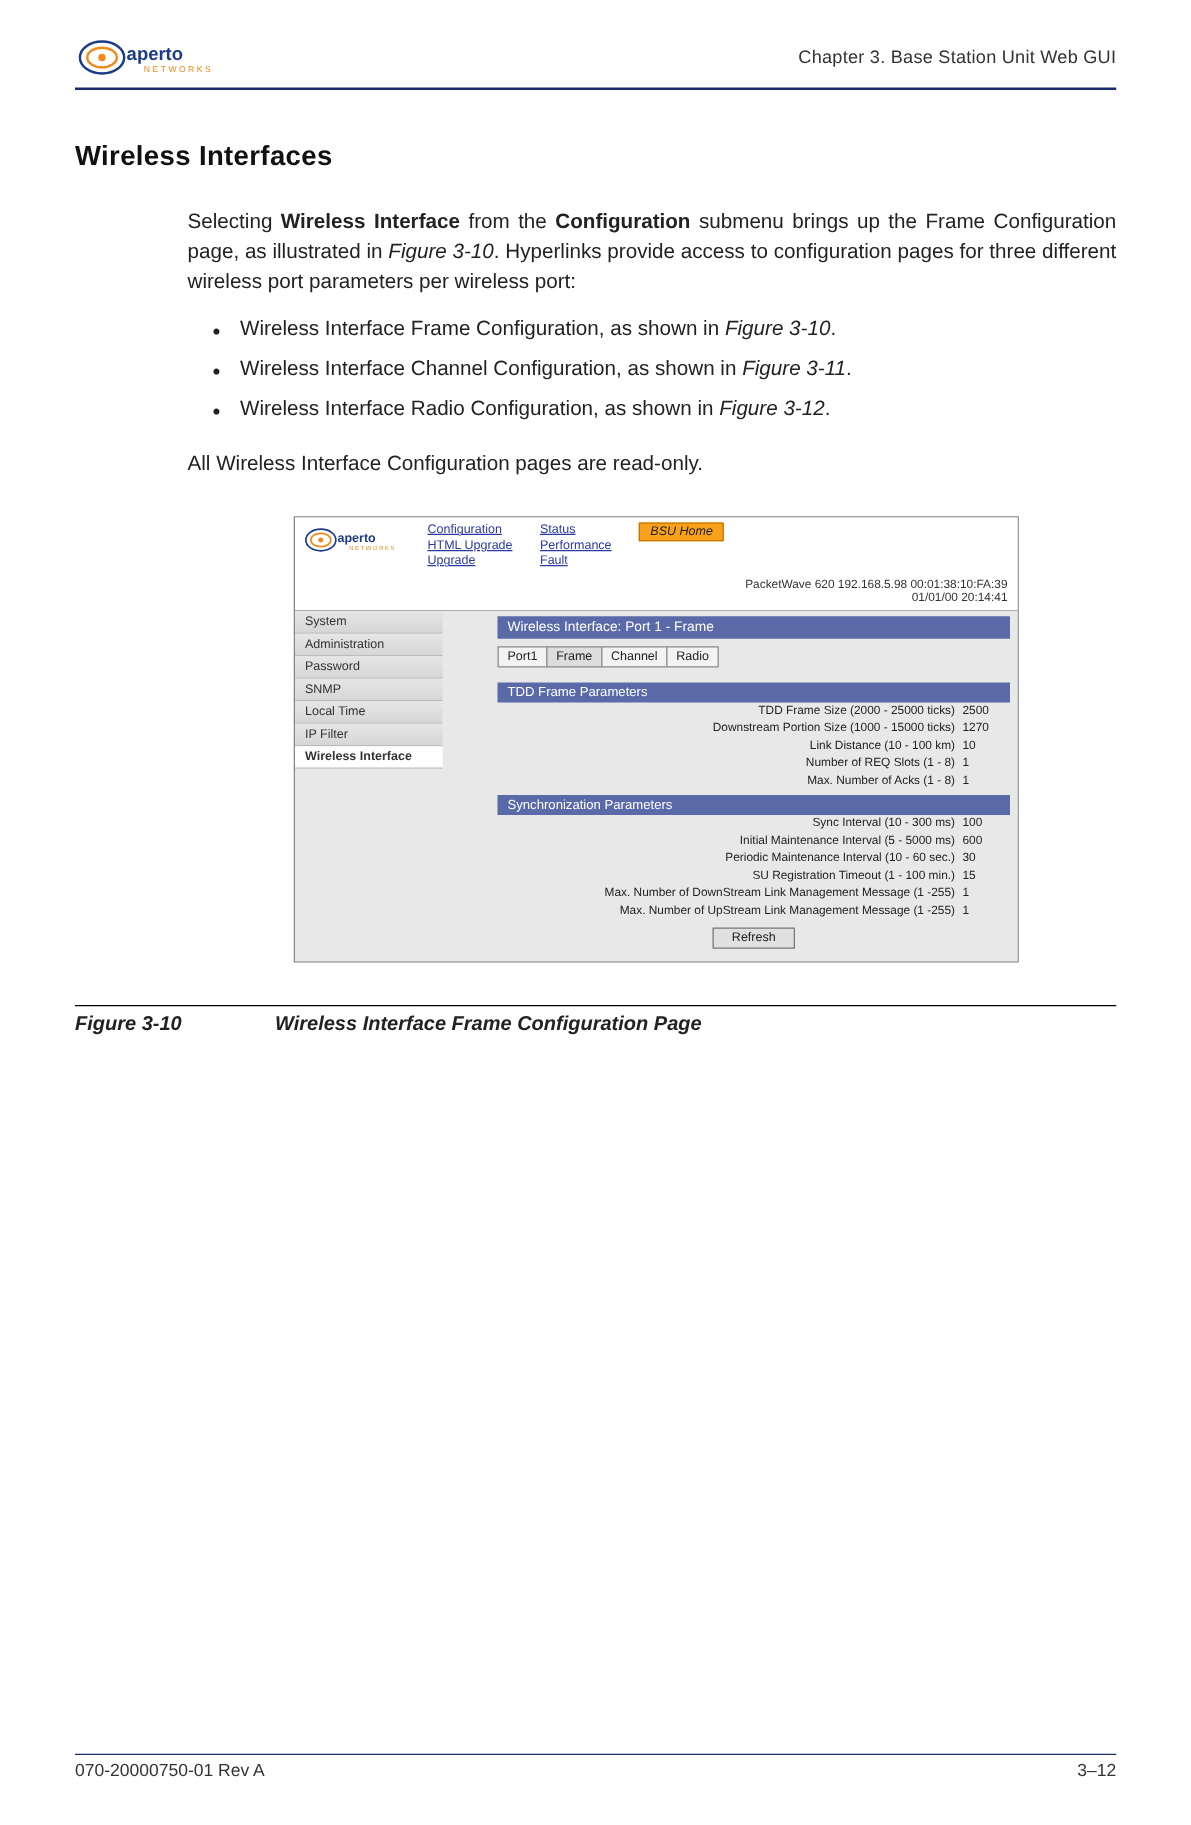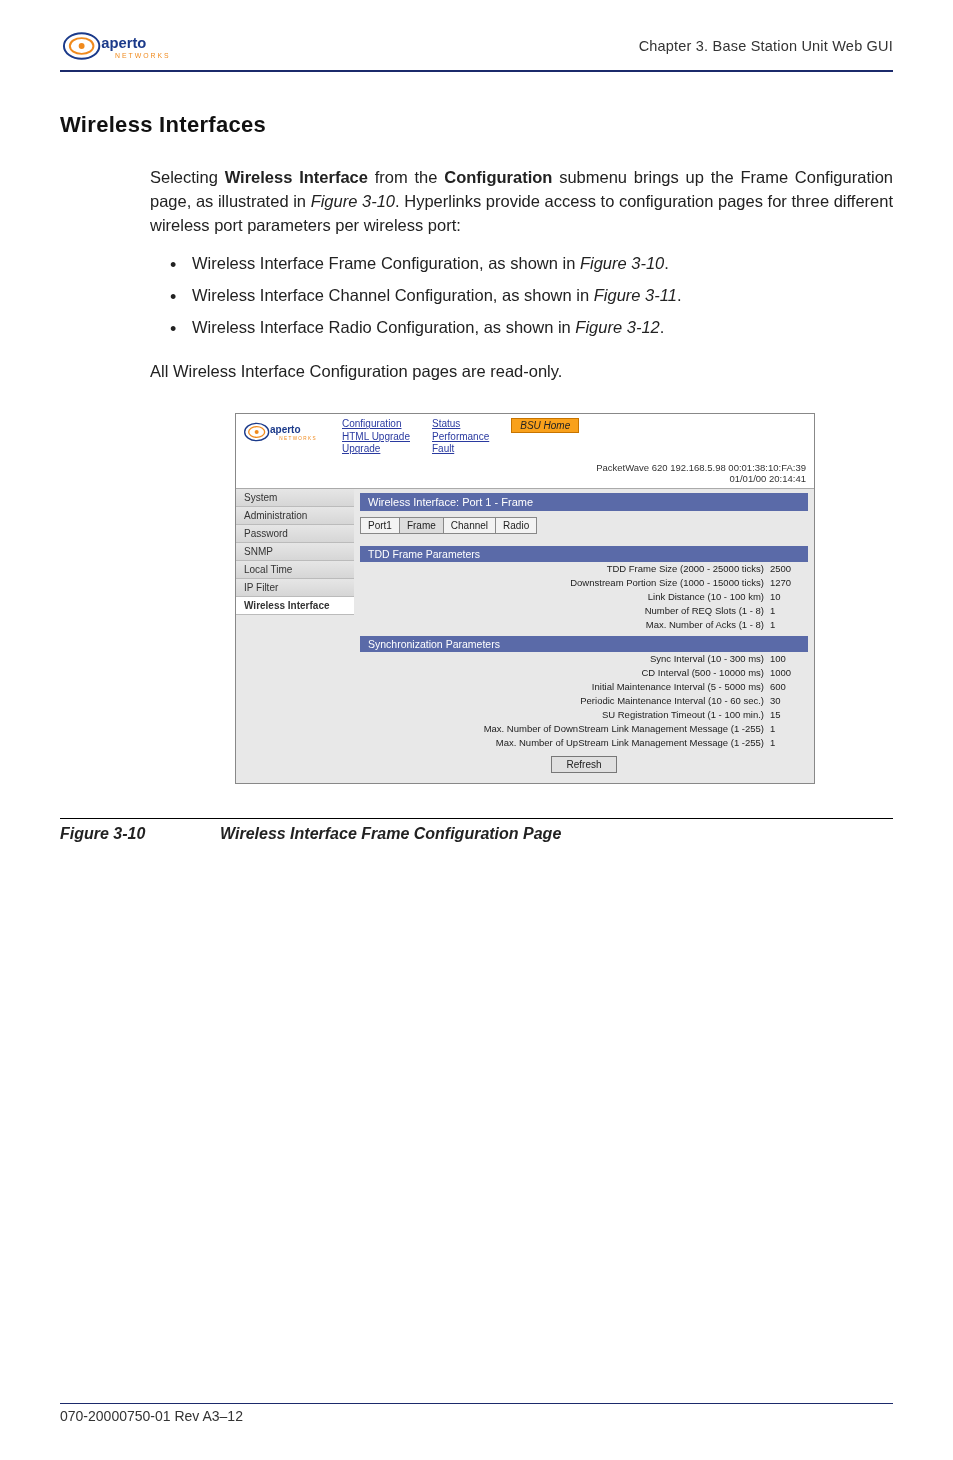--- a/index.html
+++ b/index.html
@@ -23,21 +23,21 @@
 
   
   .figure-wrap { margin: 30px 60px 0 175px; }
   .mini { border: 1px solid #888; background: #eee; width: 580px; font-family: Tahoma, Arial, sans-serif; font-size: 10px; color: #222; }
   .mini-top { background: #fff; padding: 4px 6px; display: flex; align-items: flex-start; gap: 20px; }
   .mini-logo { width: 80px; height: 28px; }
   .mini-nav { display: flex; gap: 22px; font-size: 10px; }
   .mini-nav-col a { display: block; color: #2a3aa0; text-decoration: underline; line-height: 1.25; cursor: pointer; white-space: nowrap; }
   .mini-nav .bsu { background: #f9a11b; border: 1px solid #c77400; padding: 1px 8px; font-size: 10px; cursor: pointer; text-align: center; font-style: italic; }
   .mini-info { background: #fff; text-align: right; font-size: 9.5px; padding: 2px 8px 4px 8px; color: #333; border-bottom: 1px solid #aaa; }
-  .mini-body { display: flex; background: #e8e8e8; }
+  .mini-body { display: flex; background: #e8e8e8; gap: 38px; }
   .mini-side { width: 118px; }
   .mini-side .side-item { background: linear-gradient(#e6e6e6,#d6d6d6); border-bottom: 1px solid #bbb; padding: 3px 8px; font-size: 10px; color: #333; cursor: pointer; }
   .mini-side .side-item.active { background: #fff; font-weight: 700; }
   .mini-main { flex: 1; padding: 4px 6px 10px 6px; }
   .title-bar { background: #5a6aa8; color: #fff; font-size: 11px; padding: 3px 8px; margin-bottom: 6px; }
   .tab-row { display: flex; gap: 0; margin-bottom: 12px; }
   .tab-row .tab { border: 1px solid #888; background: #f3f3f3; font-size: 10px; padding: 2px 7px; cursor: pointer; margin-right: -1px; }
   .tab-row .tab.sunken { background: #ddd; }
   .sect-bar { background: #5a6aa8; color: #fff; font-size: 10.5px; padding: 2px 8px; margin-top: 4px; }
   .param-row { display: flex; align-items: baseline; padding: 1.5px 4px; font-size: 9.5px; }
@@ -47,21 +47,21 @@
   .refresh { border: 1px solid #777; background: #e0e0e0; font-size: 10px; padding: 2px 14px; cursor: pointer; display: inline-block; }
 
   
   .fig-rule { border: 0; border-top: 1.5px solid #000; margin: 34px 0 6px 0; }
   .fig-cap { font-size: 16px; font-style: italic; font-weight: 700; margin-bottom: 40px; }
   .fig-cap .num { display: inline-block; width: 160px; }
 
   
   .footer { position: absolute; bottom: 36px; left: 60px; right: 60px; }
   .footer .fr { border: 0; border-top: 1.5px solid #1b2a6b; margin-bottom: 4px; }
-  .footer .row { display: flex; font-size: 14px; color: #333; }
+  .footer .row { display: flex; justify-content: space-between; font-size: 14px; color: #333; }
 </style>
 </head>
 <body>
 
 <div class="page">
 
   <div class="top-row">
     <svg class="logo" viewBox="0 0 120 36">
       <ellipse cx="22" cy="18" rx="18" ry="13" fill="none" stroke="#1b3a8a" stroke-width="2"></ellipse>
       <ellipse cx="22" cy="18" rx="12" ry="8" fill="none" stroke="#f08a1d" stroke-width="2"></ellipse>
@@ -160,24 +160,20 @@
               <span class="lbl">Max. Number of Acks (1 - 8)</span>
               <span class="val">1</span>
             </div>
 
           <div class="sect-bar">Synchronization Parameters</div>
           <div class="param-row">
               <span class="lbl">Sync Interval (10 - 300 ms)</span>
               <span class="val">100</span>
             </div>
           <div class="param-row">
-              <span class="lbl">CD Interval (500 - 10000 ms)</span>
-              <span class="val">1000</span>
-            </div>
-          <div class="param-row">
               <span class="lbl">Initial Maintenance Interval (5 - 5000 ms)</span>
               <span class="val">600</span>
             </div>
           <div class="param-row">
               <span class="lbl">Periodic Maintenance Interval (10 - 60 sec.)</span>
               <span class="val">30</span>
             </div>
           <div class="param-row">
               <span class="lbl">SU Registration Timeout (1 - 100 min.)</span>
               <span class="val">15</span>

